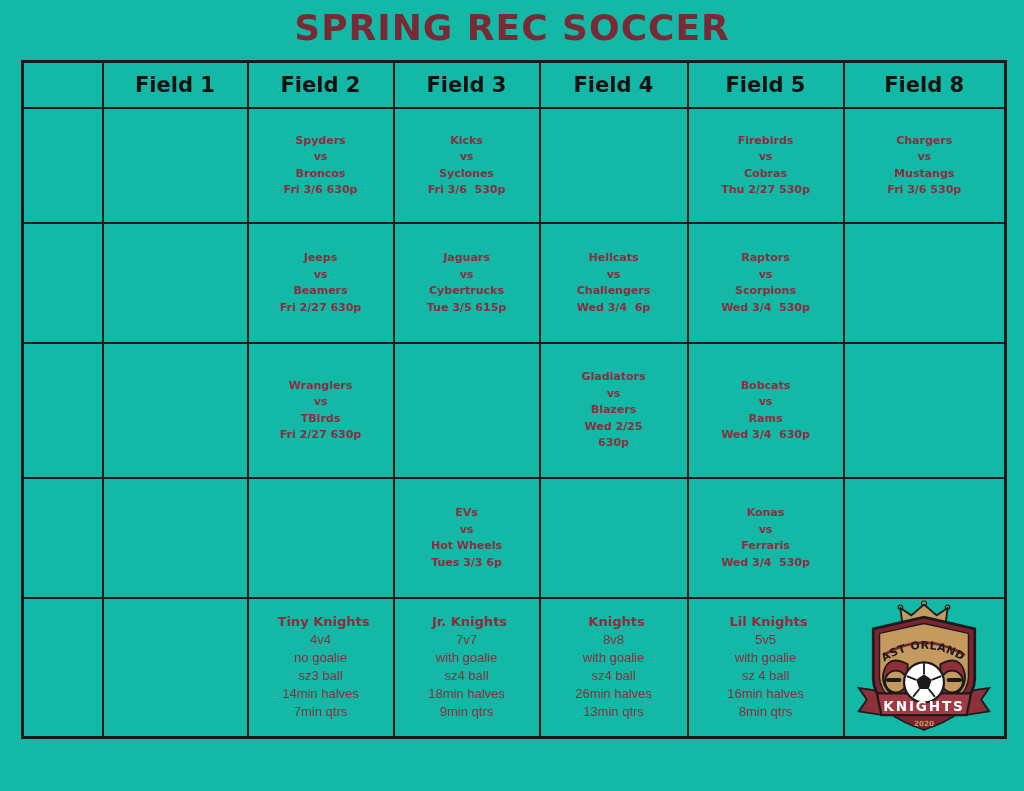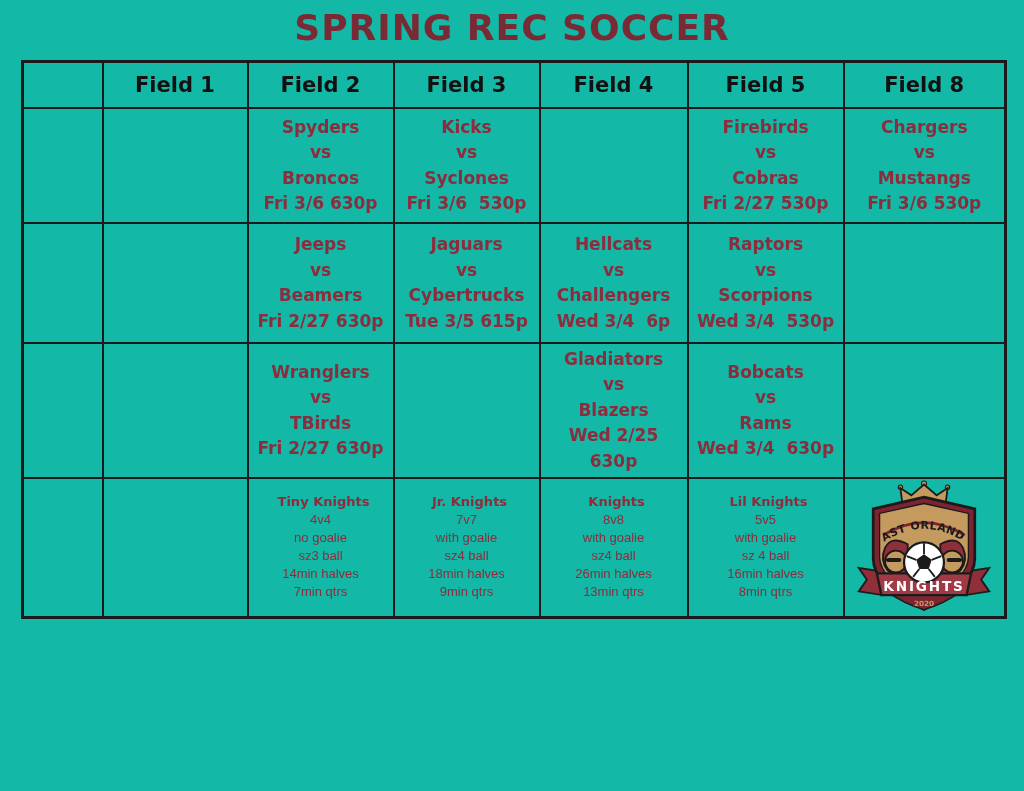--- a/index.html
+++ b/index.html
@@ -37,21 +37,21 @@
   tr.row-2{height:120px;}
   tr.row-3{height:135px;}
   tr.row-4{height:120px;}
   tr.row-5{height:139px;}
   th.hdr{
     font-family:"DejaVu Sans", sans-serif;font-weight:bold;
     font-size:21px;color:#111111;
   }
   td.game{
     font-family:"DejaVu Sans", sans-serif;font-weight:bold;
-    font-size:17px;line-height:1.5;color:#8d2c3c;white-space:pre-wrap;
+    font-size:11px;line-height:1.5;color:#8d2c3c;white-space:pre-wrap;
   }
   td.spec{color:#8d2c3c;}
   .spec-title{
     font-family:"DejaVu Sans", sans-serif;font-weight:bold;
     font-size:13px;line-height:1.35;color:#8d2c3c;margin-left:6px;
   }
   .spec-body{
     font-family:"Liberation Sans", sans-serif;font-weight:normal;
     font-size:13px;line-height:1.4;color:#8d2c3c;white-space:pre-wrap;
   }
@@ -95,21 +95,21 @@
 Broncos
 Fri 3/6 630p</td>
         <td class="game">Kicks
 vs
 Syclones
 Fri 3/6  530p</td>
         <td class="game"></td>
         <td class="game">Firebirds
 vs
 Cobras
-Fri 2/27 530p</td>
+Thu 2/27 530p</td>
         <td class="game">Chargers
 vs
 Mustangs
 Fri 3/6 530p</td>
       </tr>
       <tr class="row-2">
         <td class="game"></td>
         <td class="game"></td>
         <td class="game">Jeeps
 vs
@@ -139,20 +139,35 @@
         <td class="game"></td>
         <td class="game">Gladiators
 vs
 Blazers
 Wed 2/25
 630p</td>
         <td class="game">Bobcats
 vs
 Rams
 Wed 3/4  630p</td>
+        <td class="game"></td>
+      </tr>
+      <tr class="row-4">
+        <td class="game"></td>
+        <td class="game"></td>
+        <td class="game"></td>
+        <td class="game">EVs
+vs
+Hot Wheels
+Tues 3/3 6p</td>
+        <td class="game"></td>
+        <td class="game">Konas
+vs
+Ferraris
+Wed 3/4  530p</td>
         <td class="game"></td>
       </tr>
       <tr class="row-5">
         <td></td>
         <td></td>
         <td class="spec">
           <div class="spec-title">Tiny Knights</div>
           <div class="spec-body">4v4
 no goalie
 sz3 ball

